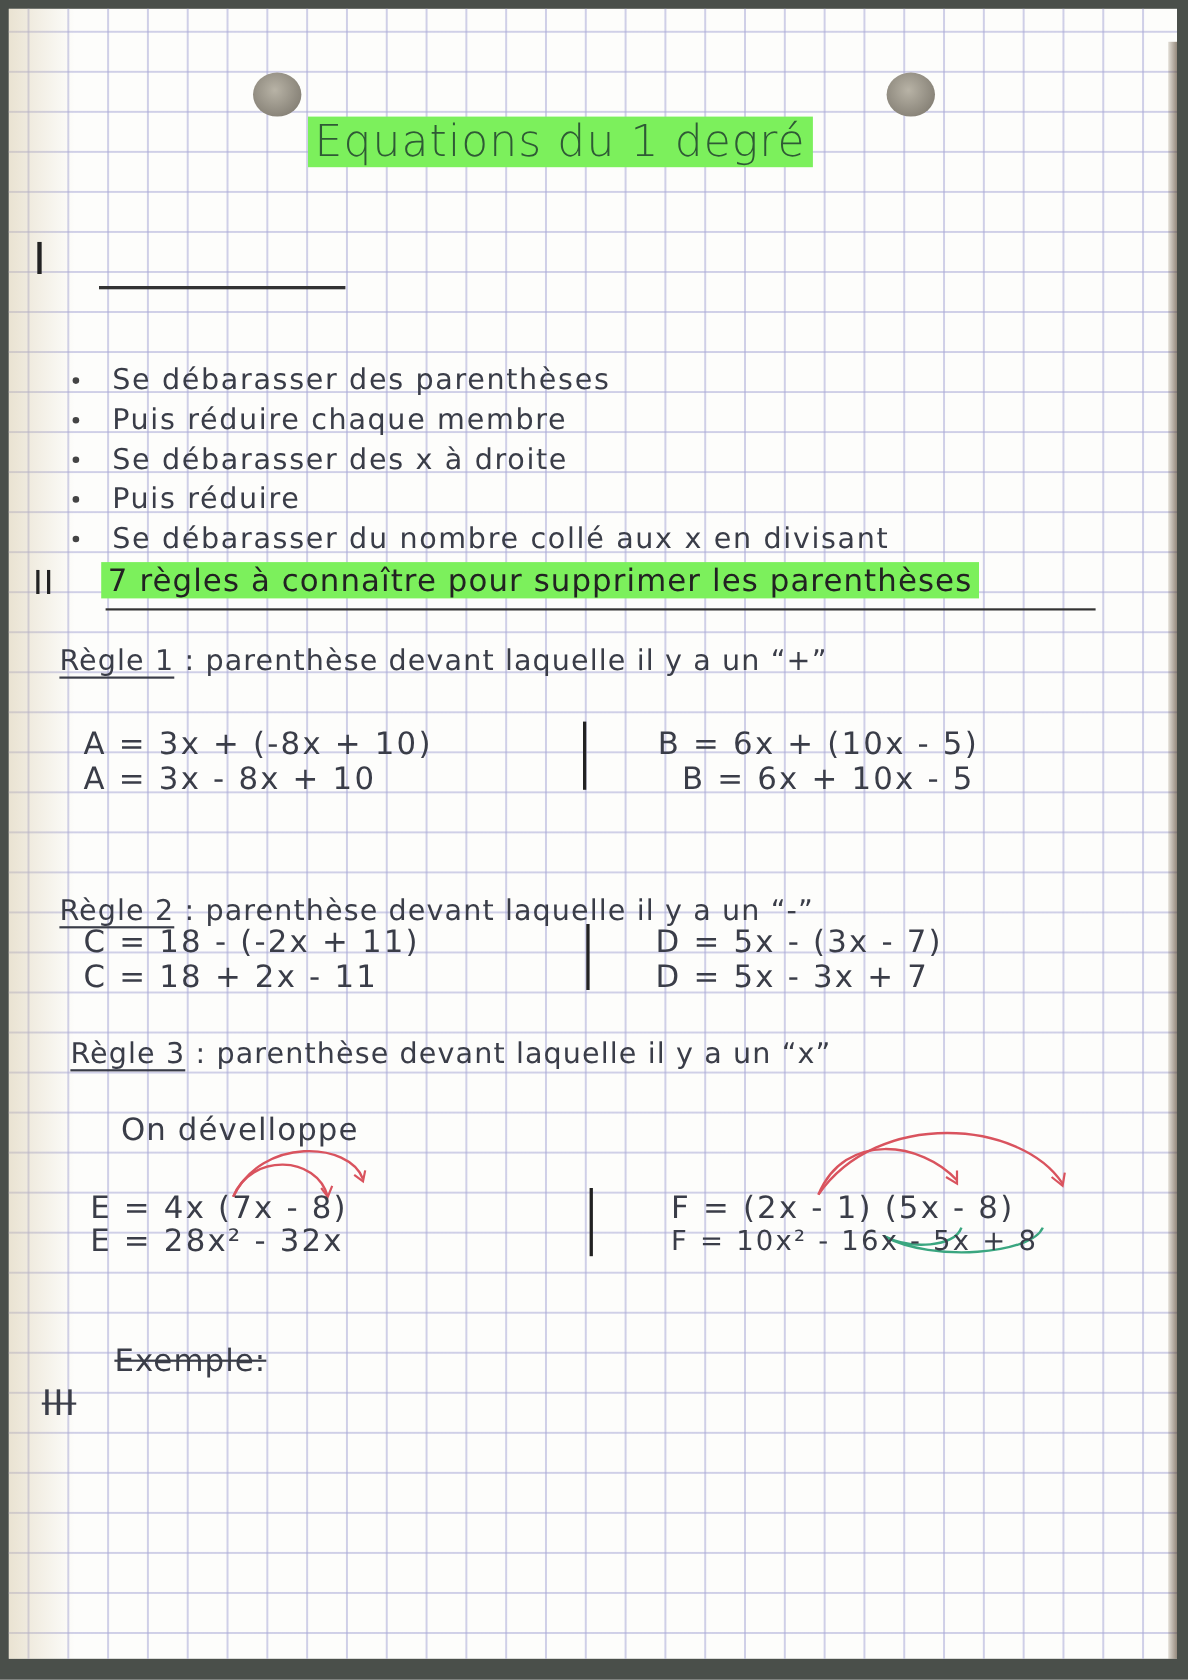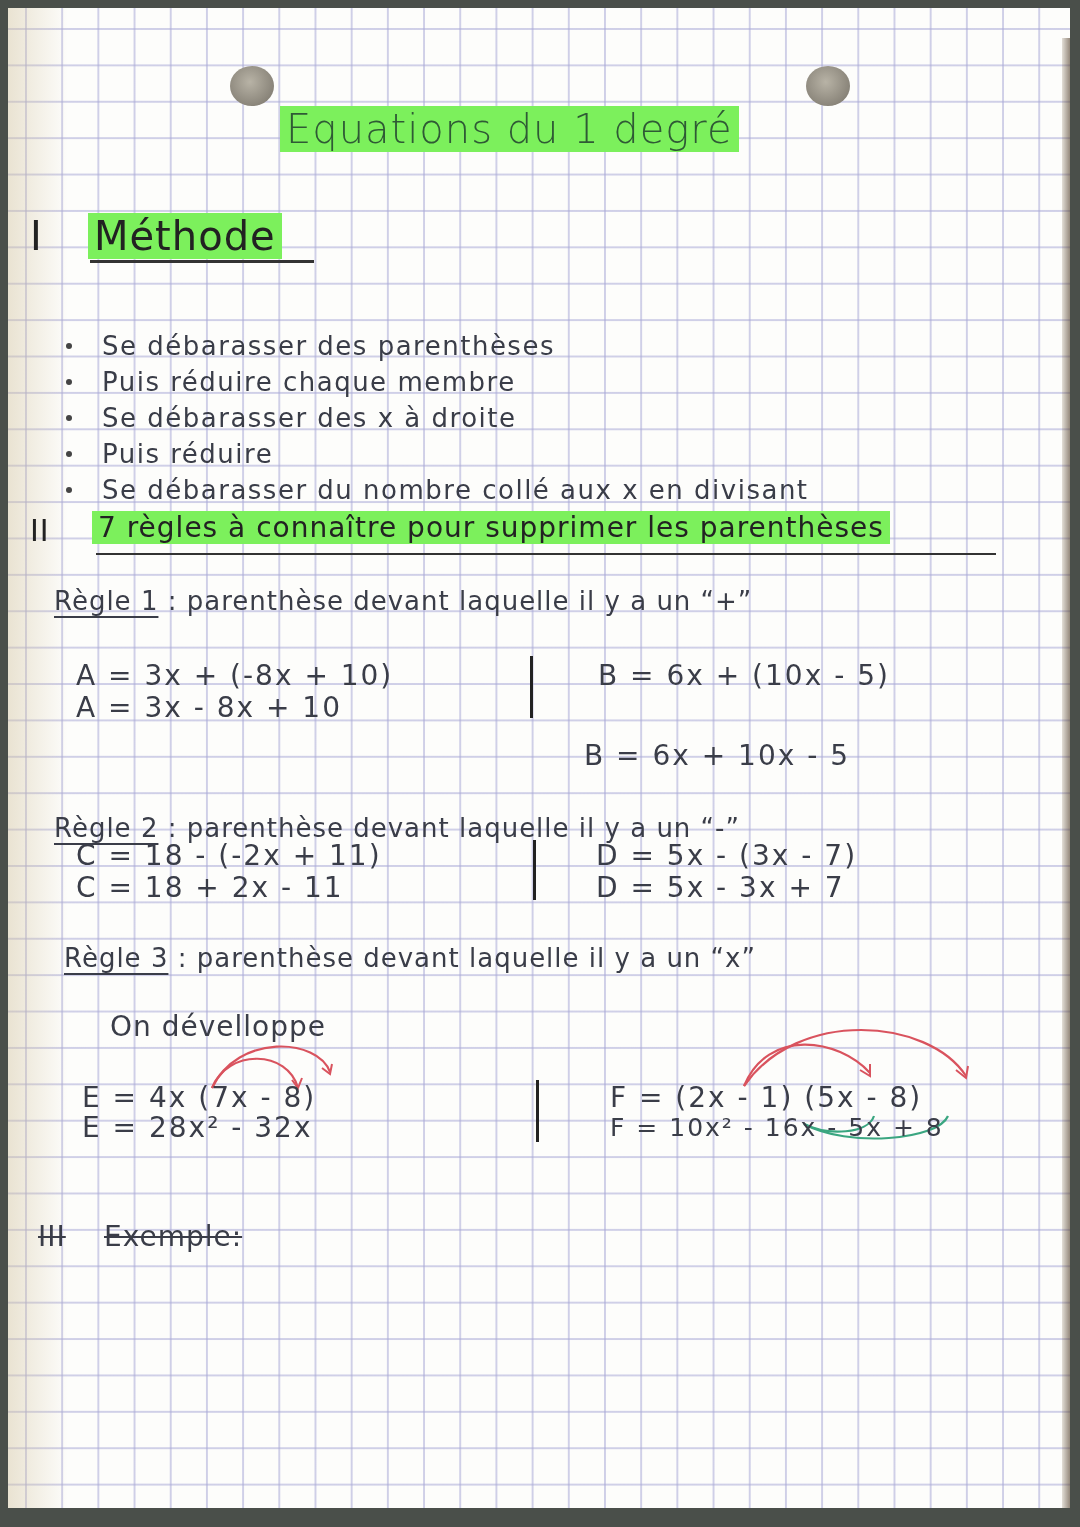--- a/index.html
+++ b/index.html
@@ -51,21 +51,20 @@
 <body>
 
 <div class="page">
 
   <div class="hole" style="left:222px; top:58px;"></div>
   <div class="hole" style="left:798px; top:58px;"></div>
 
   <div class="ink title hl" style="left:272px; top:98px;">Equations du 1 degré</div>
 
   <div class="ink h1" style="left:22px; top:205px;">I</div>
-  <div class="ink h1 hl" style="left:80px; top:205px;">Méthode</div>
   <div class="underline-rule" style="left:82px; top:252px; width:224px;"></div>
 
   <div class="bullet-list">
     <div class="bullet">
         <span class="dot"></span>
         <span>Se débarasser des parenthèses</span>
       </div>
     <div class="bullet">
         <span class="dot"></span>
         <span>Puis réduire chaque membre</span>
@@ -89,21 +88,21 @@
   <div class="underline-rule" style="left:88px; top:545px; width:900px; height:2px;"></div>
 
   <div class="ink rule-title" style="left:46px; top:578px;">
     <span class="rn">Règle 1</span>
     <span>: parenthèse devant laquelle il y a un “+”</span>
   </div>
   <div class="ink eq" style="left:68px; top:652px;text-align:center;">A = 3x + (-8x + 10)</div>
   <div class="ink eq" style="left:68px; top:684px;">A = 3x   - 8x + 10</div>
   <div class="vbar" style="left:522px; top:648px; height:62px;"></div>
   <div class="ink eq" style="left:590px; top:652px;">B = 6x + (10x - 5)</div>
-  <div class="ink eq" style="left:576px; top:684px;margin-top:48px;">B = 6x + 10x - 5</div>
+  <div class="ink eq" style="left:612px; top:684px;">B = 6x + 10x - 5</div>
 
   <div class="ink rule-title" style="left:46px; top:758px;margin-top:47px;">
     <span class="rn">Règle 2</span>
     <span>: parenthèse devant laquelle il y a un “-”</span>
   </div>
   <div class="ink eq" style="left:68px; top:832px;">C = 18 - (-2x + 11)</div>
   <div class="ink eq" style="left:68px; top:864px;">C = 18    + 2x - 11</div>
   <div class="vbar" style="left:525px; top:832px; height:60px;"></div>
   <div class="ink eq" style="left:588px; top:832px;">D = 5x - (3x - 7)</div>
   <div class="ink eq" style="left:588px; top:864px;">D = 5x - 3x + 7</div>
@@ -129,16 +128,16 @@
     <path d="M796 1116 C 820 1128, 860 1126, 866 1108" fill="none" stroke="#3aa680" stroke-width="2.2"></path>
     <path d="M796 1116 C 840 1140, 930 1132, 940 1108" fill="none" stroke="#3aa680" stroke-width="2.2"></path>
   </svg>
 
   <div class="ink eq" style="left:74px; top:1074px;">E = 4x (7x - 8)</div>
   <div class="ink eq" style="left:74px; top:1104px;">E = 28x² - 32x</div>
   <div class="vbar" style="left:528px; top:1072px; height:62px;"></div>
   <div class="ink eq" style="left:602px; top:1074px;">F = (2x - 1) (5x - 8)</div>
   <div class="ink eq" style="left:602px; top:1104px; font-size:25px;">F = 10x² - 16x - 5x + 8</div>
 
-  <div class="ink strike" style="left:30px; top:1212px; font-size:28px;">III</div>
+  <div class="ink strike" style="left:30px; top:1248px; font-size:32px;">III</div>
   <div class="ink strike" style="left:96px; top:1212px; font-size:28px;">Exemple:</div>
 
 </div>
 
 </body></html>

